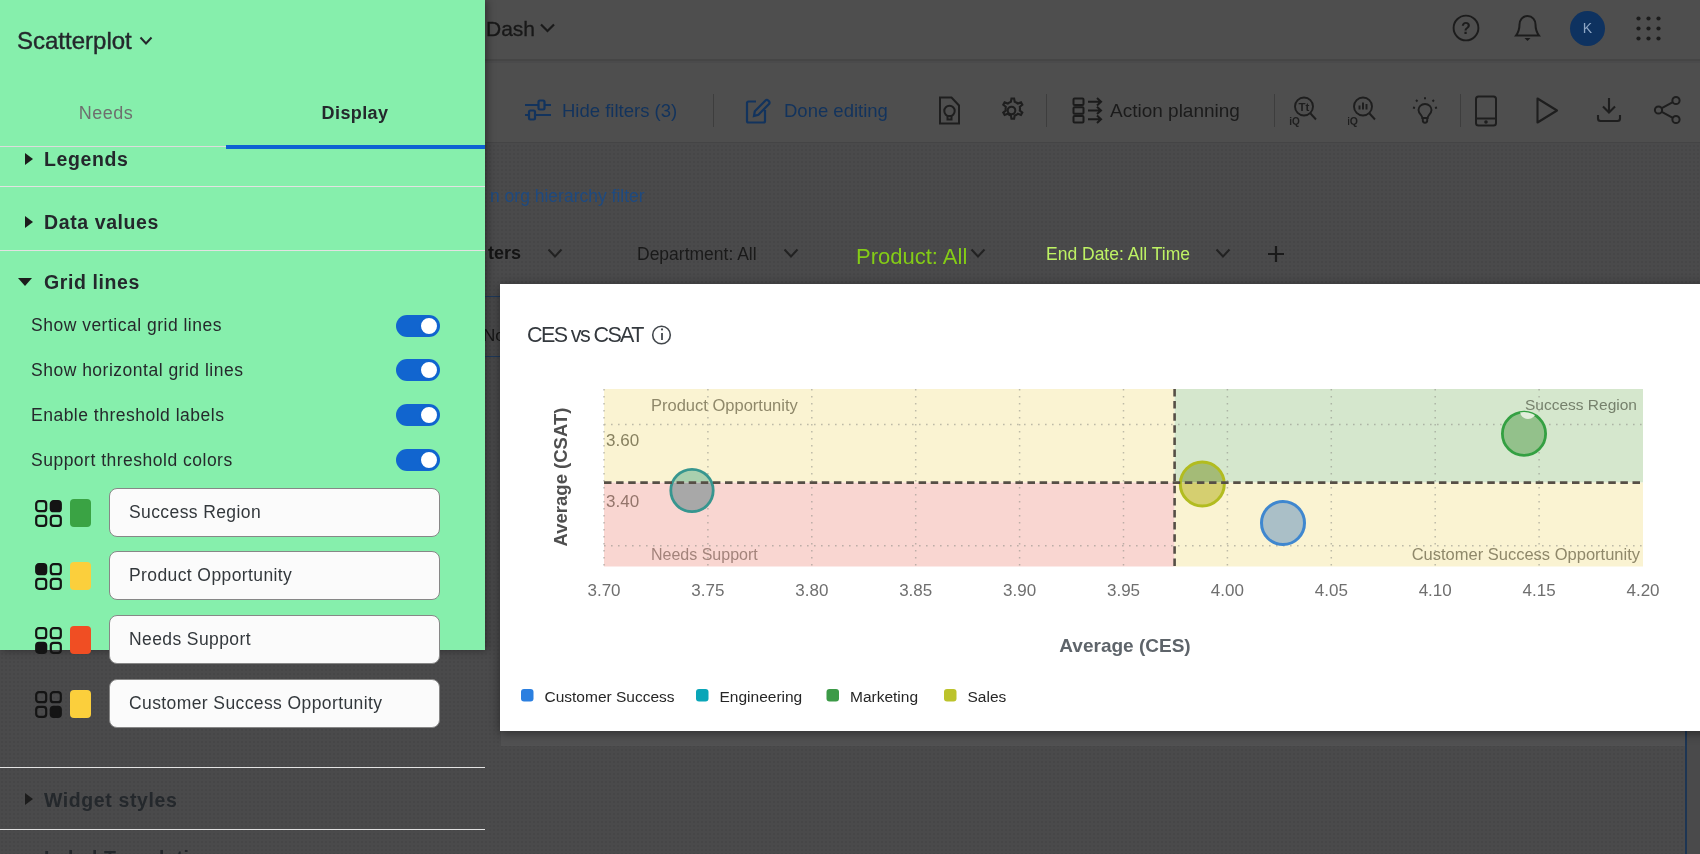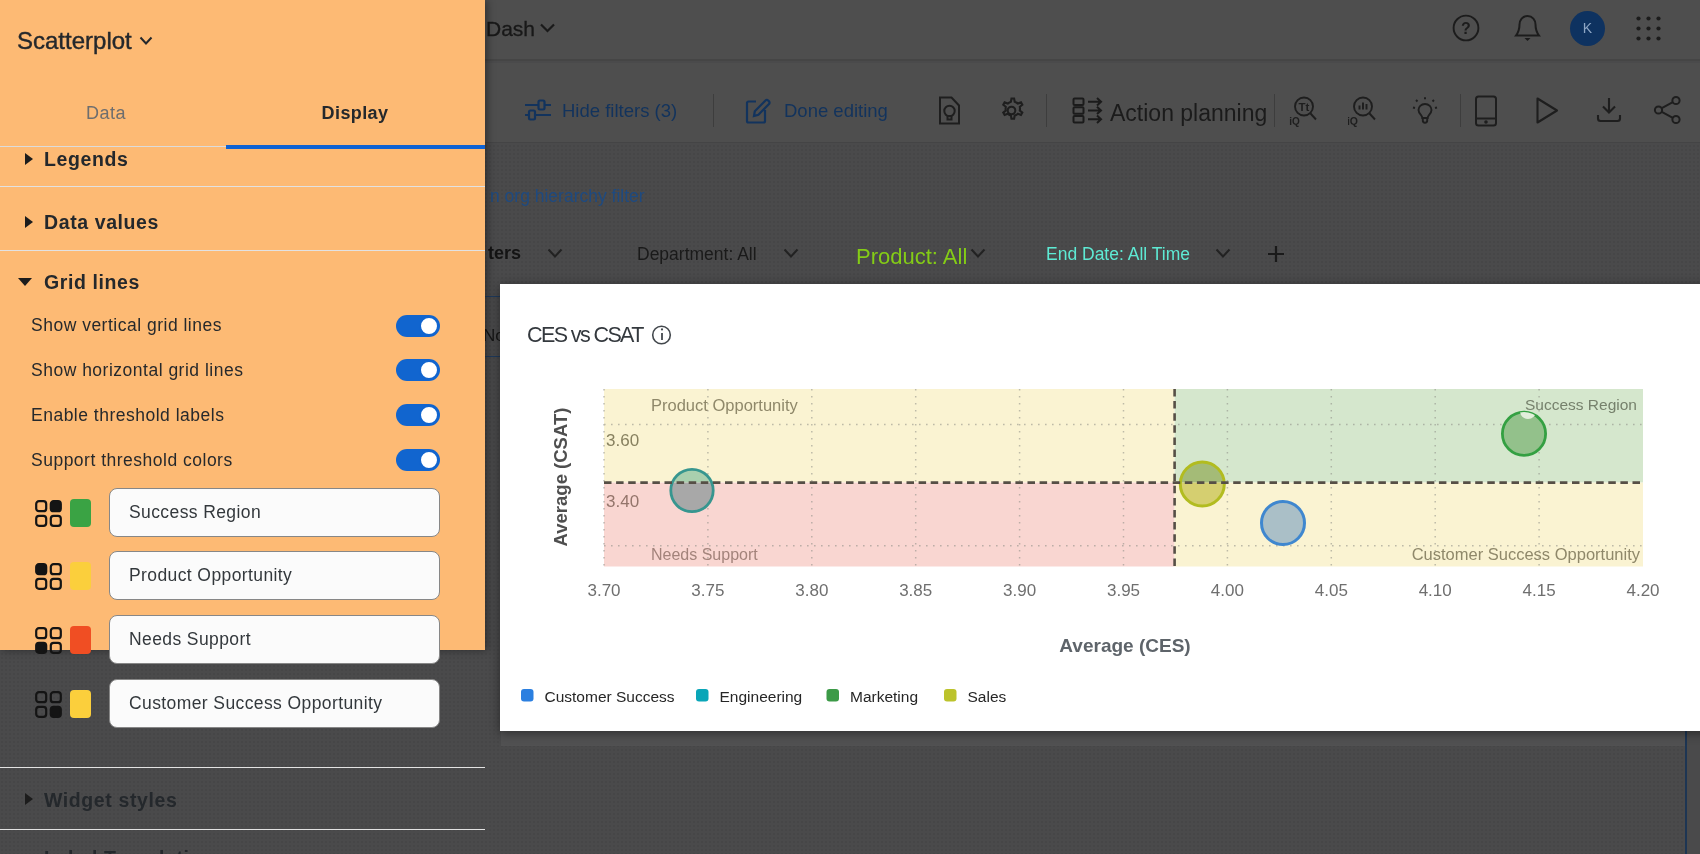--- a/index.html
+++ b/index.html
@@ -11,21 +11,21 @@
   #toolbar { left:0; top:63px; width:1700px; height:80px; background:#4e4e4e; border-bottom:1px solid #444445; }
   #content { left:0; top:144px; width:1700px; height:710px; background:#4a4a4b;
     background-image: radial-gradient(circle, rgba(0,0,0,0.05) 0.8px, transparent 1px);
     background-size: 4px 4px; }
   .dimtext { color:#161616; }
   .dimblue { color:#12335d; }
   .vdiv { position:absolute; width:1px; top:94px; height:33px; background:#3d3d3d; }
   
   #card { left:500px; top:284px; width:1441px; height:447px; background:#ffffff; box-shadow:0 2px 10px rgba(0,0,0,0.45); }
   
-  #panel { left:0; top:0; width:485px; height:650px; background:#fdba74; box-shadow:2px 0 8px rgba(0,0,0,0.4); z-index:10; }
+  #panel { left:0; top:0; width:485px; height:650px; background:#86efac; box-shadow:2px 0 8px rgba(0,0,0,0.4); z-index:10; }
   .sep { position:absolute; left:0; width:485px; height:1px; background:#e2e2e2; }
   .sechead { position:absolute; left:44px; font-size:19.5px; font-weight:bold; color:#24282c; letter-spacing:0.6px; }
   .tri-r { position:absolute; width:0; height:0; border-top:6px solid transparent; border-bottom:6px solid transparent; border-left:8px solid #1c1c1c; }
   .tri-d { position:absolute; width:0; height:0; border-left:7px solid transparent; border-right:7px solid transparent; border-top:8px solid #1c1c1c; }
   .tglrow { position:absolute; left:31px; font-size:17.5px; color:#26292c; letter-spacing:0.5px; }
   .toggle { position:absolute; left:396px; width:44px; height:22px; border-radius:11px; background:#1165cf; }
   .toggle .knob { position:absolute; right:1px; top:1px; width:20px; height:20px; border-radius:50%; background:#ffffff; border:2px solid #1165cf; box-sizing:border-box; }
   .inp { position:absolute; left:109px; width:331px; height:49px; border:1.4px solid #878787; border-radius:8px; background:#fbfbfb; font-size:17.5px; color:#33383c; line-height:46px; padding-left:19px; letter-spacing:0.4px; }
   .swatch { position:absolute; left:70px; width:21px; height:28px; border-radius:4px; }
 </style>
@@ -97,21 +97,21 @@
   <svg class="abs" style="left:1072px; top:97px;" width="31" height="27" viewBox="0 0 31 27">
     <g stroke="#1b1b1b" stroke-width="2" fill="none">
       <rect x="1.5" y="1.5" width="10" height="6.5" rx="1"></rect>
       <rect x="1.5" y="10.2" width="10" height="6.5" rx="1"></rect>
       <rect x="1.5" y="19" width="10" height="6.5" rx="1"></rect>
       <path d="M16 4.7 L29 4.7 M25 1 L29 4.7 L25 8.4"></path>
       <path d="M16 13.4 L29 13.4 M25 9.7 L29 13.4 L25 17.1"></path>
       <path d="M16 22.2 L29 22.2 M25 18.5 L29 22.2 L25 25.9"></path>
     </g>
   </svg>
-  <div class="abs dimtext" style="left:1110px; top:100px; font-size:23px; color:#1b1b1b;">Action planning</div>
+  <div class="abs dimtext" style="left:1110px; top:100px; font-size:19px; color:#1b1b1b;">Action planning</div>
   <div class="vdiv" style="left:1274px;"></div>
 
   <svg class="abs" style="left:1289px; top:95px;" width="32" height="32" viewBox="0 0 32 32">
     <g stroke="#1e1e1e" stroke-width="1.9" fill="none">
       <circle cx="15" cy="11.5" r="9"></circle>
       <path d="M21.5 18.5 L27 24.5"></path>
       <text x="15" y="16" font-size="11.5" font-weight="bold" fill="#1e1e1e" stroke="none" text-anchor="middle" font-family="Liberation Sans">Tt</text>
       <text x="5.5" y="29.5" font-size="10" font-weight="bold" fill="#1e1e1e" stroke="none" text-anchor="middle" font-family="Liberation Sans">iQ</text>
     </g>
   </svg>
@@ -168,21 +168,21 @@
     <path d="M1.5 1.5 L8 8.5 L14.5 1.5" fill="none" stroke="#222" stroke-width="2"></path>
   </svg>
   <div class="abs" style="left:637px; top:244px; font-size:17.5px; color:#1a1a1a;">Department: All</div>
   <svg class="abs" style="left:783px; top:248px;" width="16" height="11" viewBox="0 0 16 11">
     <path d="M1.5 1.5 L8 8.5 L14.5 1.5" fill="none" stroke="#222" stroke-width="2"></path>
   </svg>
   <div class="abs" style="left:856px; top:244px; font-size:22px; color:#84cc16;">Product: All</div>
   <svg class="abs" style="left:970px; top:248px;" width="16" height="11" viewBox="0 0 16 11">
     <path d="M1.5 1.5 L8 8.5 L14.5 1.5" fill="none" stroke="#222" stroke-width="2"></path>
   </svg>
-  <div class="abs" style="left:1046px; top:244px; font-size:17.5px; color:#5eead4;">End Date: All Time</div>
+  <div class="abs" style="left:1046px; top:244px; font-size:17.5px; color:#bef264;">End Date: All Time</div>
   <svg class="abs" style="left:1215px; top:248px;" width="16" height="11" viewBox="0 0 16 11">
     <path d="M1.5 1.5 L8 8.5 L14.5 1.5" fill="none" stroke="#222" stroke-width="2"></path>
   </svg>
   <svg class="abs" style="left:1267px; top:245px;" width="18" height="18" viewBox="0 0 18 18">
     <path d="M9 1 L9 17 M1 9 L17 9" stroke="#1a1a1a" stroke-width="2.2"></path>
   </svg>
 
   <div class="abs" style="left:470px; top:296px; width:31px; height:1px; background:#1f3a5c;"></div>
   <div class="abs" style="left:470px; top:356px; width:31px; height:1px; background:#1f3a5c;"></div>
   <div class="abs" style="left:483px; top:326px; font-size:17px; color:#161616;">No</div>
@@ -286,21 +286,21 @@
       <text x="467.5" y="417.5">Sales</text>
     </g>
   </svg>
   </div>
   <div class="abs" id="panel">
     <div class="abs" style="left:17px; top:27px; font-size:24px; color:#24282c; -webkit-text-stroke:0.4px #24282c;">Scatterplot</div>
     <svg class="abs" style="left:139px; top:36px;" width="14" height="10" viewBox="0 0 14 10">
       <path d="M1.5 1.5 L7 7.5 L12.5 1.5" fill="none" stroke="#24282c" stroke-width="2"></path>
     </svg>
 
-    <div class="abs" style="left:0; top:103px; width:212px; text-align:center; font-size:18px; color:#6e6e6e; letter-spacing:0.5px;">Data</div>
+    <div class="abs" style="left:0; top:103px; width:212px; text-align:center; font-size:18px; color:#6e6e6e; letter-spacing:0.5px;">Needs</div>
     <div class="abs" style="left:249px; top:103px; width:212px; text-align:center; font-size:18px; font-weight:bold; color:#24282c; letter-spacing:0.4px;">Display</div>
     <div class="abs" style="left:0; top:146px; width:226px; height:1px; background:#dcdcdc;"></div>
     <div class="abs" style="left:226px; top:145px; width:259px; height:3.5px; background:#0e62d3;"></div>
 
     <div class="tri-r" style="left:25px; top:153px;"></div>
     <div class="sechead" style="top:148px;">Legends</div>
     <div class="sep" style="top:186px;"></div>
     <div class="tri-r" style="left:25px; top:216px;"></div>
     <div class="sechead" style="top:211px;">Data values</div>
     <div class="sep" style="top:250px;"></div>

